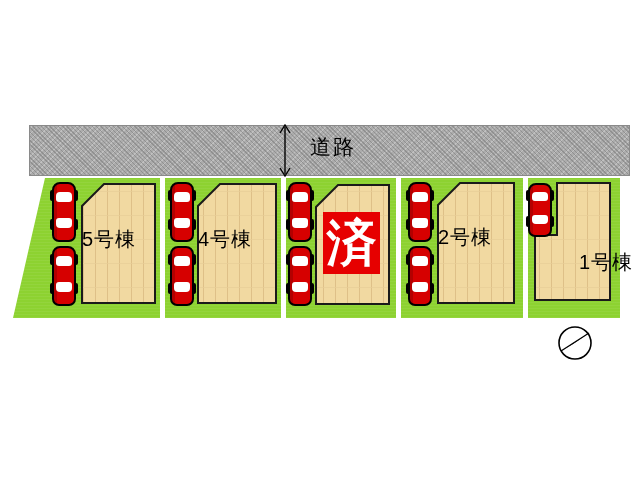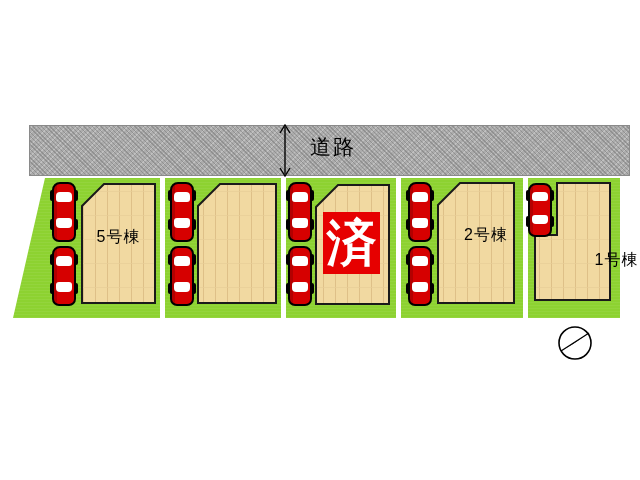--- a/index.html
+++ b/index.html
@@ -29,26 +29,26 @@
     clip-path:polygon(32px 0px, 607px 0px, 607px 140px, 0px 140px);
   }
   .divider{position:absolute;top:178px;width:5px;height:140px;background:#ffffff;}
   #divider-1{left:160px;}
   #divider-2{left:281px;}
   #divider-3{left:396px;}
   #divider-4{left:523px;}
   
   #buildings-layer{position:absolute;left:0;top:0;width:640px;height:480px;}
   .lot-label{
-    position:absolute;text-align:center;font-size:16px;letter-spacing:1px;
+    position:absolute;text-align:left;font-size:20px;letter-spacing:1px;
     line-height:1;white-space:nowrap;
   }
   #label-lot5{left:82px;top:229px;width:73px;}
   #label-lot4{left:198px;top:229px;width:78px;}
-  #label-lot2{left:448px;top:227px;width:76px;}
+  #label-lot2{left:438px;top:227px;width:76px;}
   #label-lot1{left:535px;top:252px;width:75px;padding-left:44px;}
   #sold-badge{
     position:absolute;left:323px;top:212px;width:57px;height:62px;
     background:#e60000;color:#ffffff;font-size:50px;font-weight:bold;
     text-align:center;line-height:62px;
   }
   
   .car{
     position:absolute;width:24px;height:60px;box-sizing:border-box;
     background:linear-gradient(90deg,#b30000 0 3px,#d60000 3px 21px,#b30000 21px 24px);
@@ -112,20 +112,21 @@
       </pattern>
     </defs>
     <polygon points="82,206 104,184 155,184 155,303 82,303" fill="url(#wood)" stroke="#1a1a1a" stroke-width="2"></polygon>
     <polygon points="198,206 220,184 276,184 276,303 198,303" fill="url(#wood)" stroke="#1a1a1a" stroke-width="2"></polygon>
     <polygon points="316,207 338,185 389,185 389,304 316,304" fill="url(#wood)" stroke="#1a1a1a" stroke-width="2"></polygon>
     <polygon points="438,205 460,183 514,183 514,303 438,303" fill="url(#wood)" stroke="#1a1a1a" stroke-width="2"></polygon>
     <polygon points="557,183 610,183 610,300 535,300 535,235 557,235" fill="url(#wood)" stroke="#1a1a1a" stroke-width="2"></polygon>
   </svg>
 
   <div class="lot-label" id="label-lot5">5号棟</div>
+  <div class="lot-label" id="label-lot4">4号棟</div>
   <div id="sold-badge">済</div>
   <div class="lot-label" id="label-lot2">2号棟</div>
   <div class="lot-label" id="label-lot1">1号棟</div>
 
   <div class="car" id="car-5a">
     <div class="axle front"></div>
       <div class="axle rear"></div>
       <div class="win front"></div>
       <div class="win rear"></div>
   </div>

